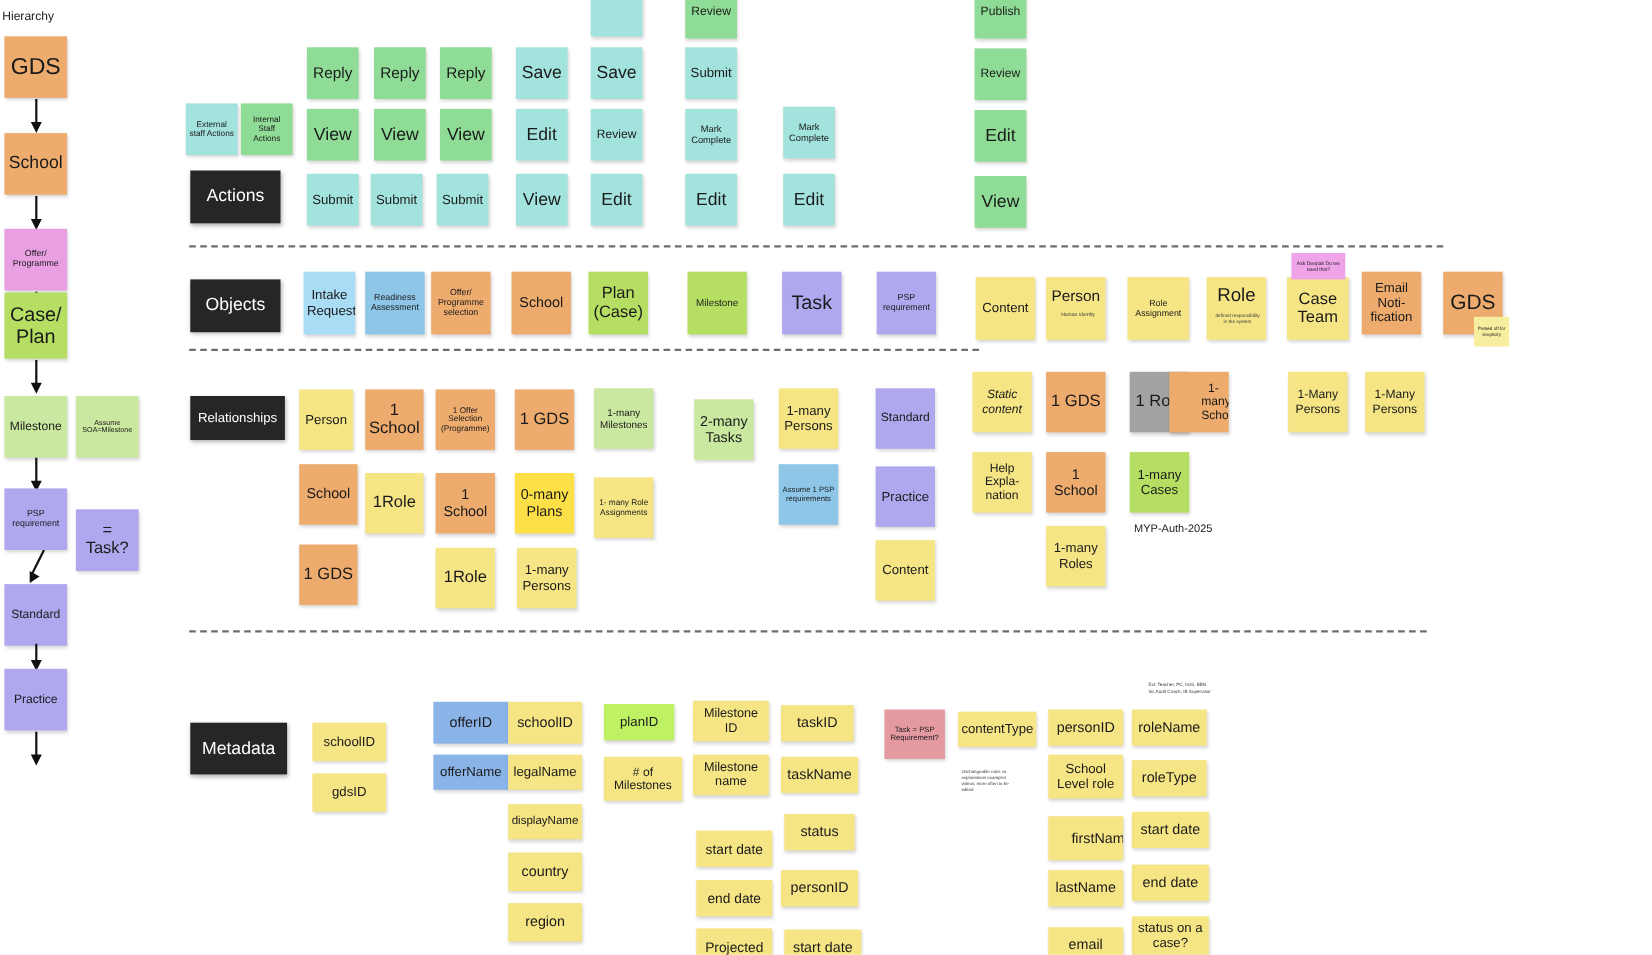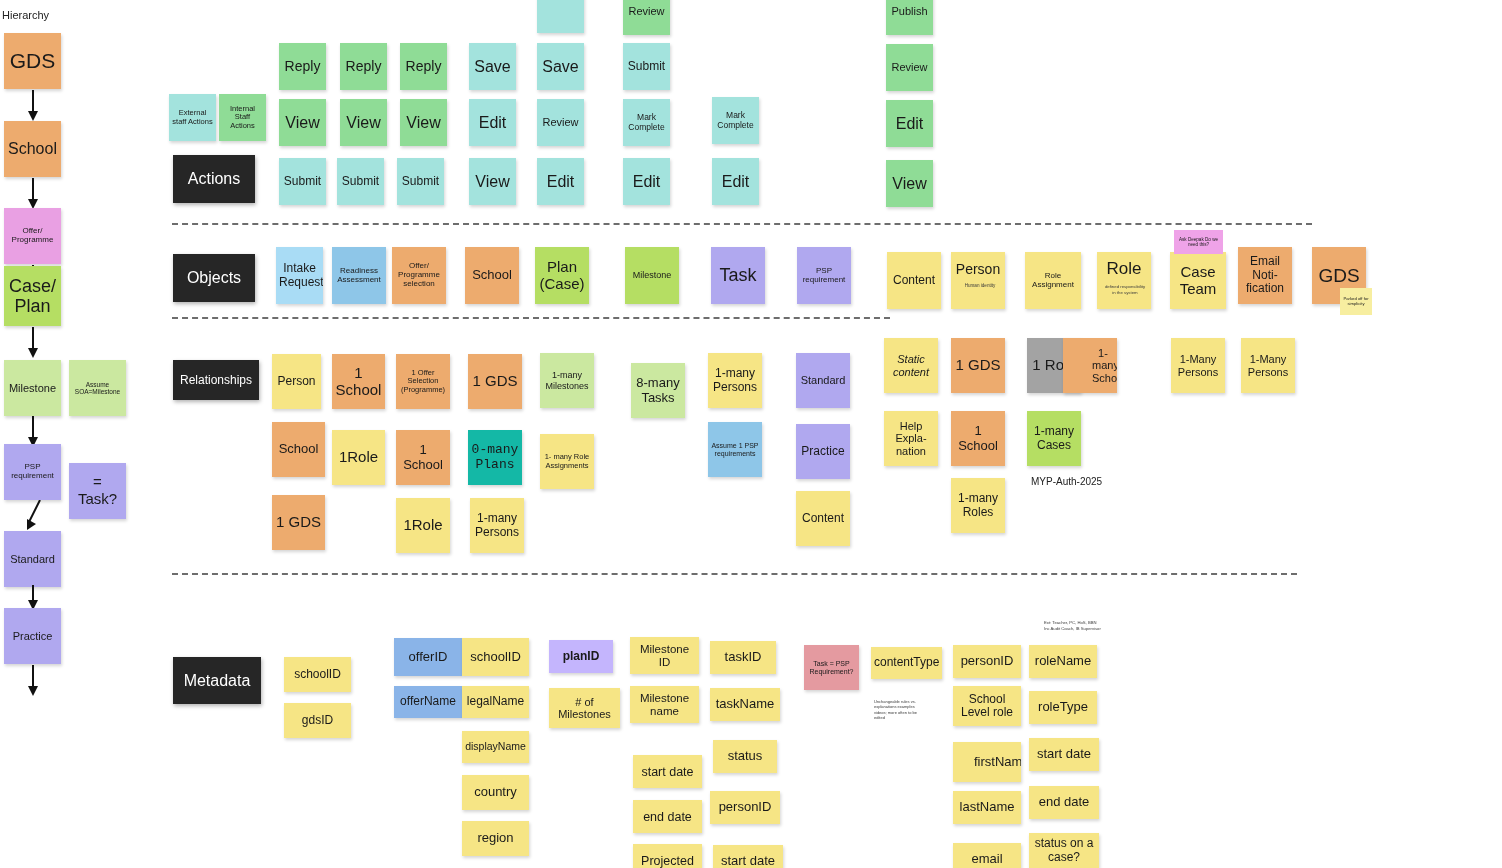--- a/index.html
+++ b/index.html
@@ -299,36 +299,36 @@
   <div class="note" style="left:396px;top:430px;width:54px;height:55px;background:#edab6e;font-size:13px;">
     <span>1 School</span>
     </div>
   <div class="note" style="left:396px;top:498px;width:54px;height:55px;background:#f6e585;font-size:15px;">
     <span>1Role</span>
     </div>
 
   <div class="note" style="left:468px;top:354px;width:54px;height:55px;background:#edab6e;font-size:15px;">
     <span>1 GDS</span>
     </div>
-  <div class="note" style="left:468px;top:430px;width:54px;height:55px;background:#14b8a6;font-size:13px;font-family:Liberation Mono, monospace;">
+  <div class="note" style="left:468px;top:430px;width:54px;height:55px;background:#fde047;font-size:13px;">
     <span>0-many Plans</span>
     </div>
   <div class="note" style="left:470px;top:498px;width:54px;height:55px;background:#f6e585;font-size:12px;">
     <span>1-many Persons</span>
     </div>
 
   <div class="note" style="left:540px;top:353px;width:54px;height:55px;background:#cbe8a0;font-size:9px;">
     <span>1-many Milestones</span>
     </div>
   <div class="note" style="left:540px;top:434px;width:54px;height:55px;background:#f6e585;font-size:7.5px;">
     <span>1- many Role Assignments</span>
     </div>
 
   <div class="note" style="left:631px;top:363px;width:54px;height:55px;background:#cbe8a0;font-size:13px;">
-    <span>8-many Tasks</span>
+    <span>2-many Tasks</span>
     </div>
 
   <div class="note" style="left:708px;top:353px;width:54px;height:55px;background:#f6e585;font-size:12px;">
     <span>1-many Persons</span>
     </div>
   <div class="note" style="left:708px;top:422px;width:54px;height:55px;background:#8ec6e8;font-size:7px;">
     <span>Assume 1 PSP requirements</span>
     </div>
 
   <div class="note" style="left:796px;top:353px;width:54px;height:55px;background:#b0a8ef;font-size:11px;">
@@ -402,21 +402,21 @@
     <span>displayName</span>
     </div>
   <div class="note" style="left:462px;top:775px;width:67px;height:35px;background:#f6e585;font-size:13px;">
     <span>country</span>
     </div>
   <div class="note" style="left:462px;top:821px;width:67px;height:35px;background:#f6e585;font-size:13px;">
     <span>region</span>
     </div>
 
 
-  <div class="note" style="left:549px;top:640px;width:64px;height:33px;background:#c4b5fd;font-size:12px;font-weight:bold;">
+  <div class="note" style="left:549px;top:640px;width:64px;height:33px;background:#bef264;font-size:12px;">
     <span>planID</span>
     </div>
   <div class="note" style="left:549px;top:688px;width:71px;height:40px;background:#f6e585;font-size:11px;">
     <span># of Milestones</span>
     </div>
 
   <div class="note" style="left:630px;top:637px;width:69px;height:37px;background:#f6e585;font-size:11.5px;">
     <span>Milestone ID</span>
     </div>
   <div class="note" style="left:630px;top:686px;width:69px;height:37px;background:#f6e585;font-size:11.5px;">

